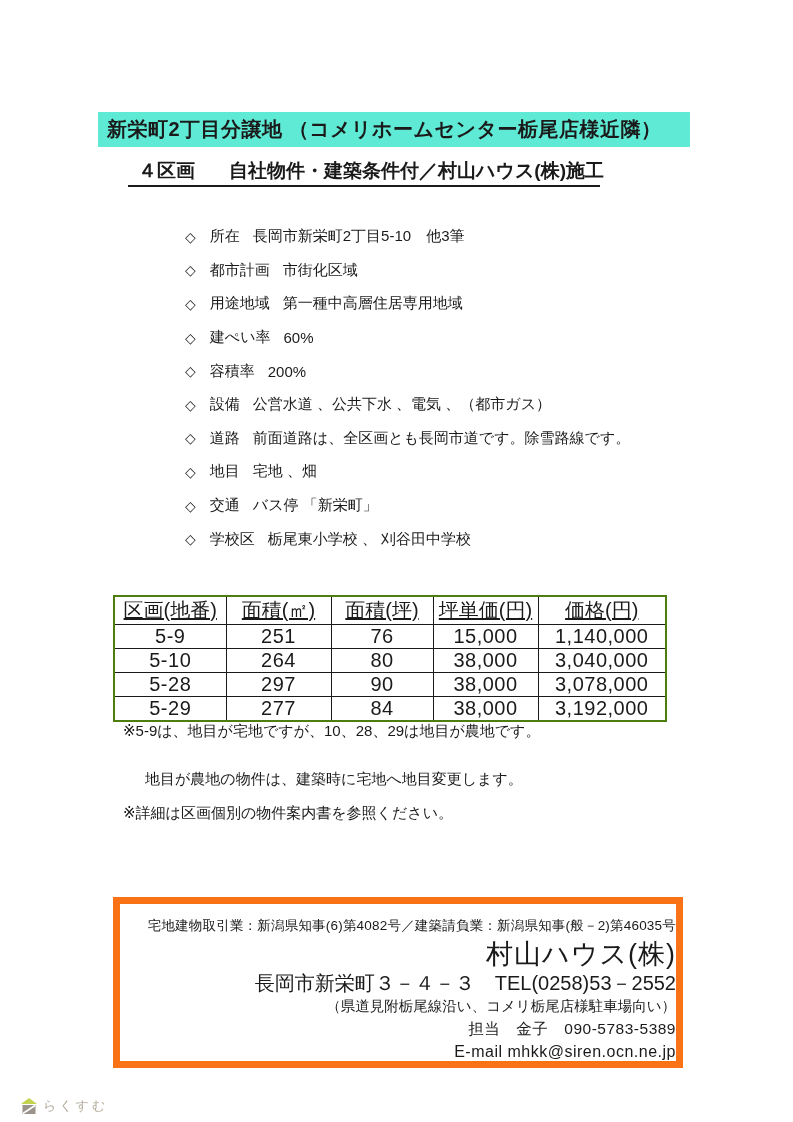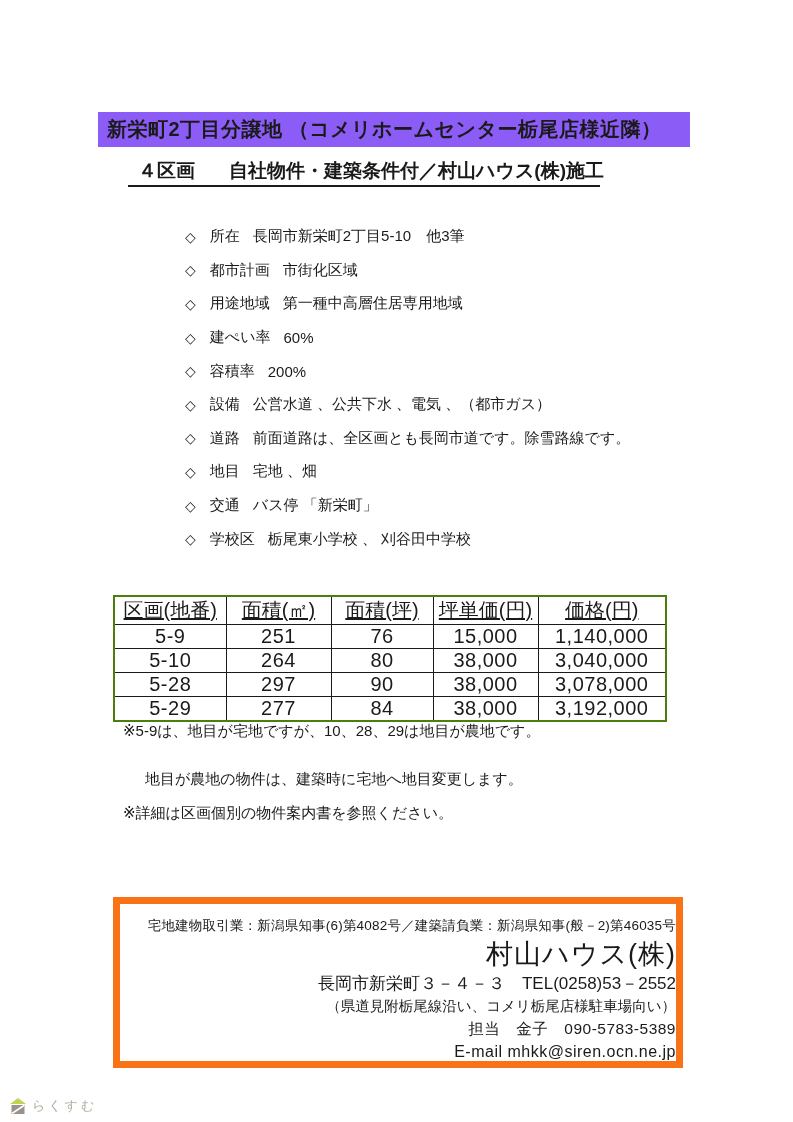--- a/index.html
+++ b/index.html
@@ -11,21 +11,21 @@
     font-family: "Liberation Sans", "DejaVu Sans", sans-serif;
     color: #1a1a1a;
     overflow: hidden;
   }
 
   
   .title-bar {
     position: absolute;
     left: 98px; top: 112px;
     width: 592px; height: 35px;
-    background: #8b5cf6;
+    background: #5eead4;
     display: flex; align-items: center;
     padding-left: 9px;
     font-size: 20px; font-weight: bold;
     letter-spacing: 0.5px;
     white-space: nowrap;
   }
 
   
   .subtitle {
     position: absolute;
@@ -92,29 +92,29 @@
     position: absolute;
     left: 113px; top: 857px;
     width: 570px; height: 171px;
     border: 7px solid #f97316;
     text-align: right;
     padding-top: 12px;
     margin-top: 40px;
   }
   .company-box .license { font-size: 13.5px; line-height: 20px; letter-spacing: 0.2px; white-space: nowrap; }
   .company-box .company-name { font-size: 27px; font-weight: 500; line-height: 36px; letter-spacing: 1px; }
-  .company-box .address { font-size: 17px; line-height: 23px; }
+  .company-box .address { font-size: 20px; line-height: 23px; }
   .company-box .landmark { font-size: 14.5px; line-height: 22px; }
   .company-box .contact { font-size: 15.5px; line-height: 23px; letter-spacing: 0.5px; }
   .company-box .email { font-size: 16px; line-height: 23px; letter-spacing: 0.5px; }
 
   
   .watermark {
     position: absolute;
-    left: 10px; top: 1097px;
+    left: 21px; top: 1097px;
     display: flex; align-items: center;
   }
   .watermark .house-icon { width: 16px; height: 16px; display: block; }
   .watermark .wm-text {
     margin-left: 6px;
     font-size: 13px;
     letter-spacing: 3px;
     color: #b5ac9e;
   }
 </style>

